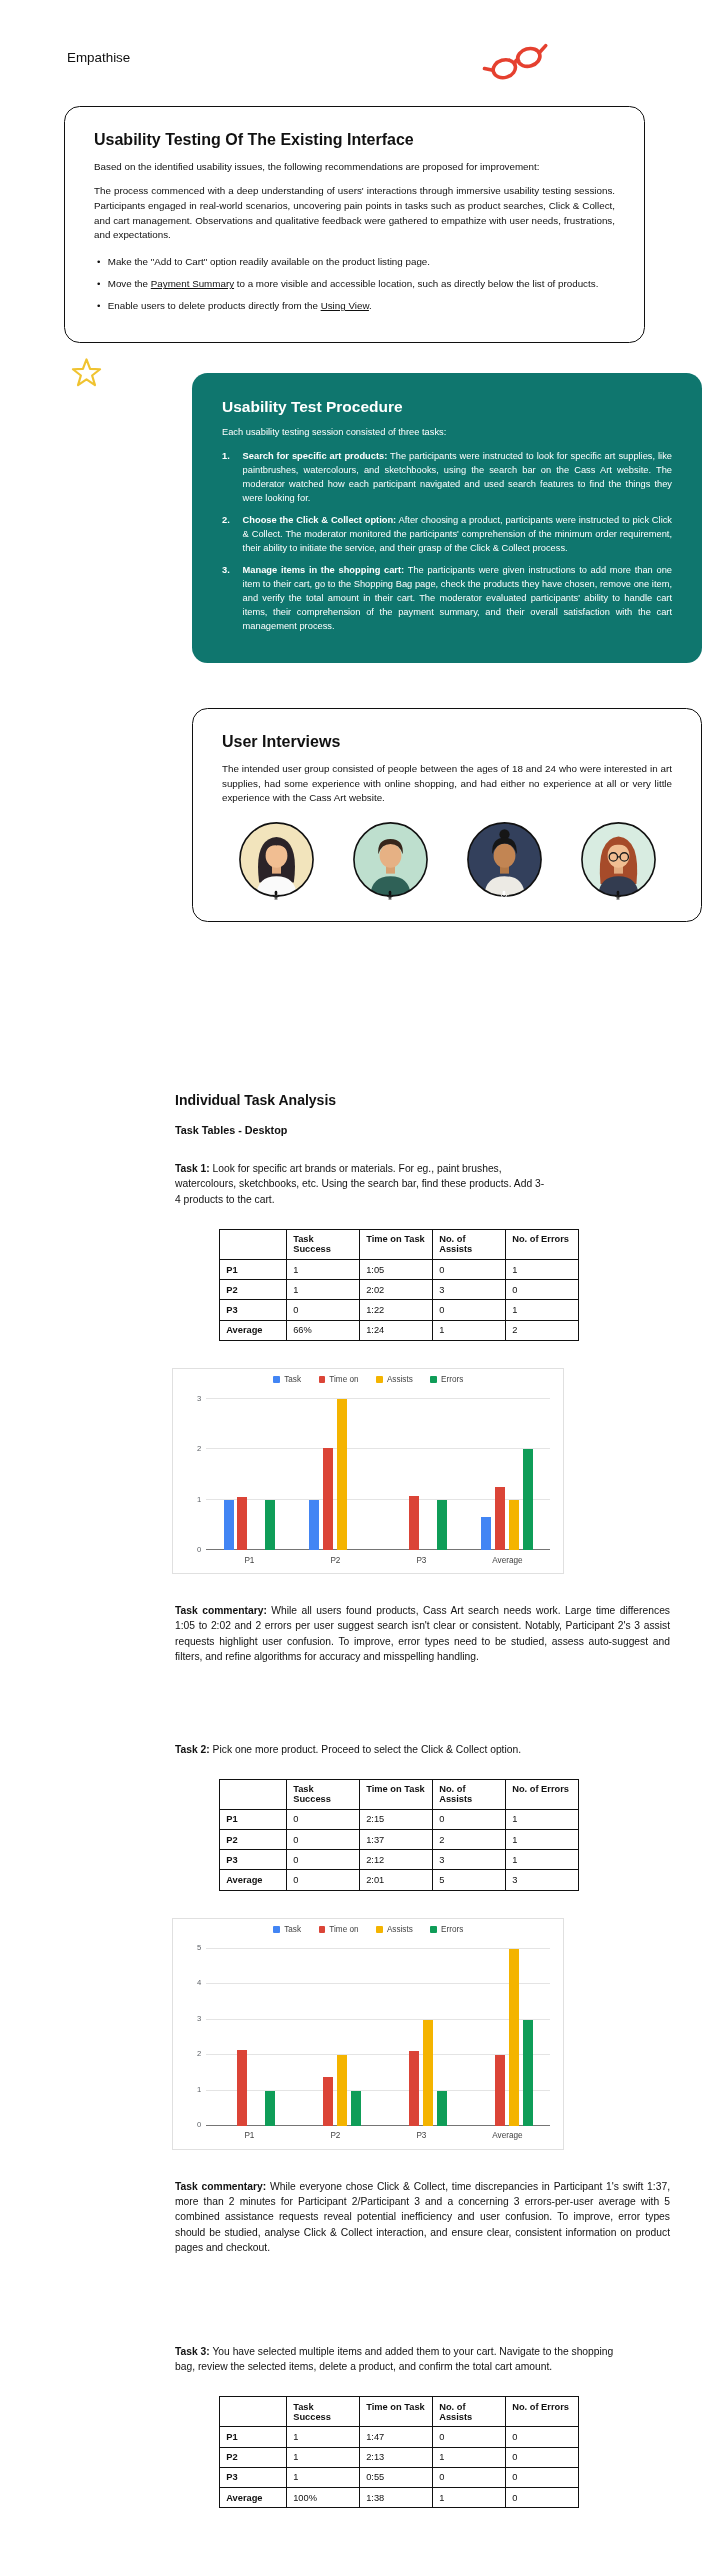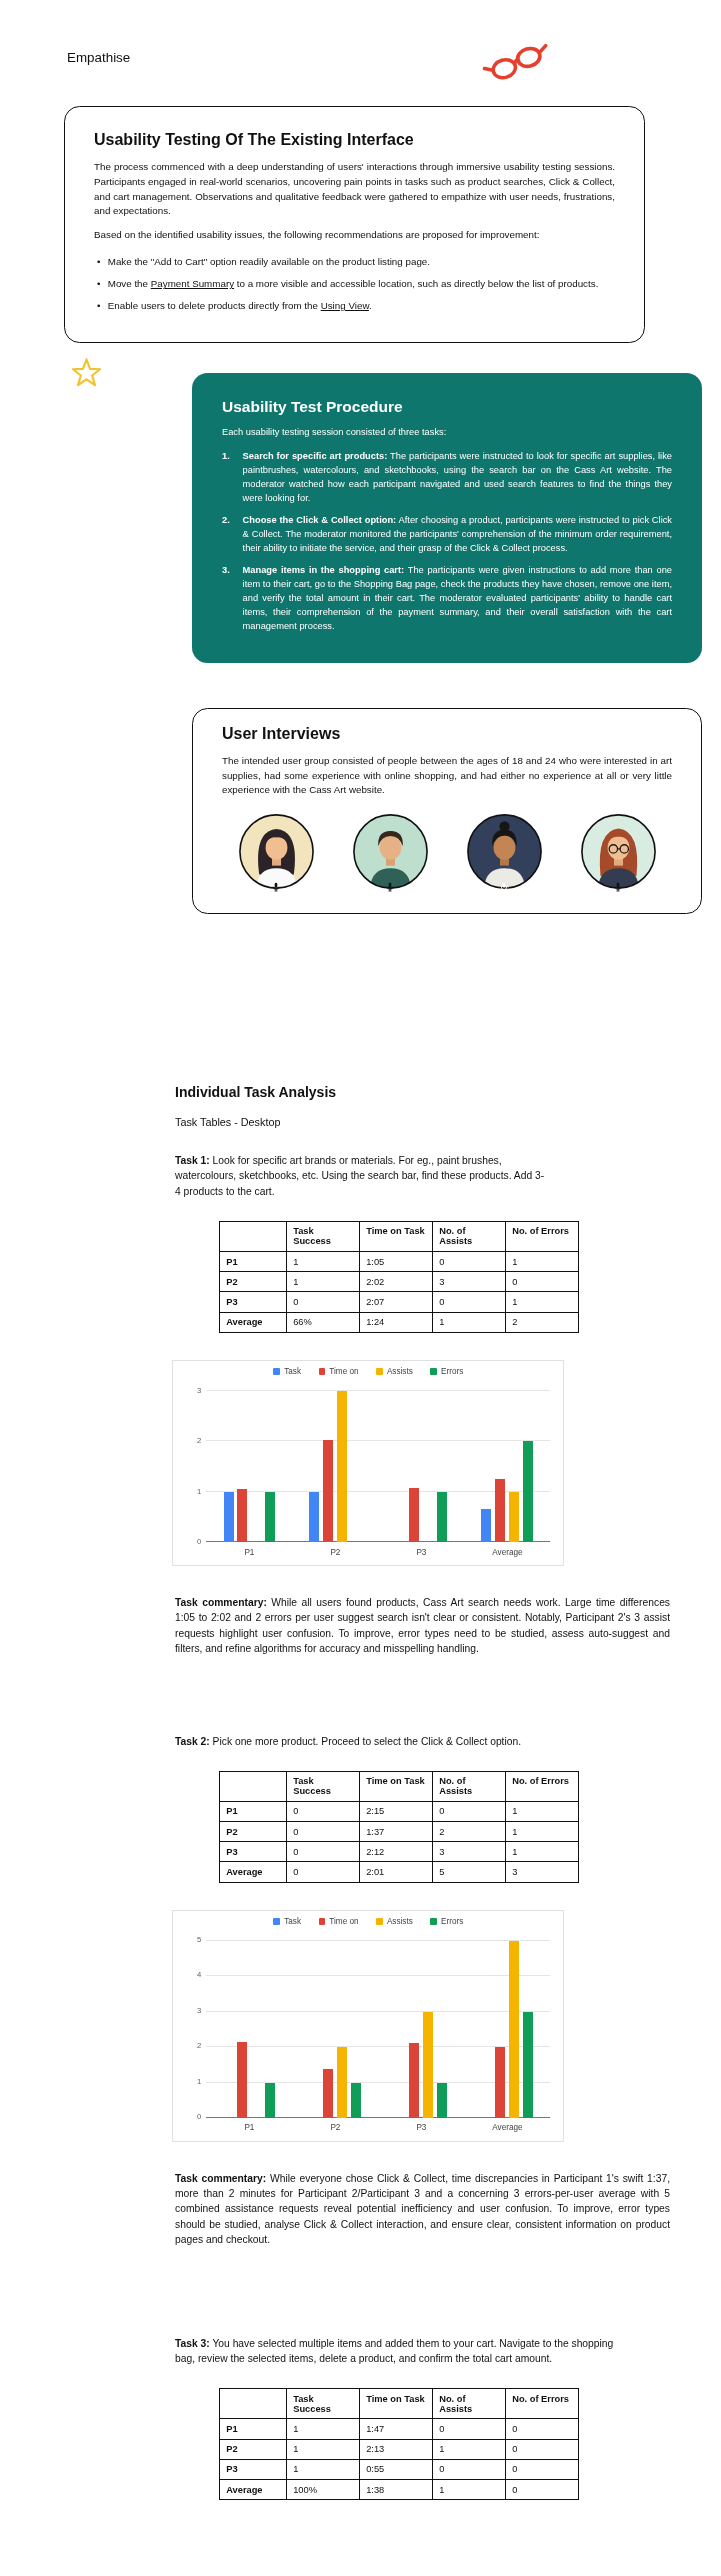--- a/index.html
+++ b/index.html
@@ -22,29 +22,29 @@
   .star{position:absolute;left:-121px;top:-15.5px;width:31px;height:31px;}
   .card-black{background:#0f766e;color:#fff;padding:25px 30px 20.6px 30px;border-radius:15.5px;}
   .card-black h2{margin:0 0 10.3px 0;font-size:15.5px;font-weight:bold;}
   .card-black .intro{margin:0 0 10.3px 0;font-size:9.3px;line-height:1.5;}
   .steps{margin:0;padding:0;list-style:none;}
   .step{display:grid;grid-template-columns:16.5px 1fr;gap:0 4.1px;margin-bottom:8.2px;font-size:9.3px;line-height:1.5;}
   .step .num{font-weight:bold;}
   .step .body{text-align:justify;}
   .step .lead{font-weight:bold;}
 
-  .card3{width:510px;margin:45px 2px 0 192px;padding:16px 29px 23px 29px;}
+  .card3{width:510px;margin:45px 2px 0 192px;padding:24px 29px 23px 29px;}
   .avatars{display:flex;justify-content:center;gap:37px;margin-top:15.5px;}
   .avatar{position:relative;width:77px;height:77px;}
   .avatar svg.face{width:77px;height:77px;display:block;}
   .avatar .mic{position:absolute;left:50%;bottom:-1.5px;transform:translateX(-50%);width:10.3px;height:10.3px;}
 
   .analysis{margin:170px 0 0 175px;width:510px;}
   .analysis h3{margin:0;font-size:14px;font-weight:bold;}
-  .subheading{margin-top:15.5px;font-size:10.8px;}
+  .subheading{margin-top:15.5px;font-size:10.8px;font-weight:bold;}
   .task-desc{margin:25px 0 0 0;font-size:10.3px;line-height:1.5;width:371px;}
   .task-desc.wide{width:443px;}
   .task-desc.gap-lg{margin-top:77px;}
   .task-desc.gap-xl{margin-top:88px;}
   .task-desc strong,.commentary strong{font-weight:bold;}
   .table-host{margin:21.6px 0 0 44px;}
   table.data-table{border-collapse:collapse;font-size:9.3px;}
   .data-table th,.data-table td{border:1px solid #111;padding:4.6px 6.2px;text-align:left;vertical-align:top;box-sizing:border-box;}
   .data-table th{font-weight:bold;}
   .data-table .rowlabel{font-weight:bold;}
@@ -75,22 +75,22 @@
       <ellipse cx="47" cy="55" rx="22" ry="17"></ellipse>
       <ellipse cx="99" cy="47" rx="22" ry="17"></ellipse>
       <path d="M69 52 Q74 42 78 48"></path>
       <path d="M25 52 L10 44"></path>
       <path d="M121 44 L137 34"></path>
     </g>
   </svg>
 
   <section class="card card-white card1">
     <h2>Usability Testing Of The Existing Interface</h2>
+    <p>Based on the identified usability issues, the following recommendations are proposed for improvement:</p>
     <p>The process commenced with a deep understanding of users' interactions through immersive usability testing sessions. Participants engaged in real-world scenarios, uncovering pain points in tasks such as product searches, Click &amp; Collect, and cart management. Observations and qualitative feedback were gathered to empathize with user needs, frustrations, and expectations.</p>
-    <p>Based on the identified usability issues, the following recommendations are proposed for improvement:</p>
     <ul class="bullets">
       <li>
         <span class="marker">•</span>
         <span class="li-text"><span>Make the "Add to Cart" option readily available on the product listing page.</span><span class="link"></span><span></span></span>
       </li>
       <li>
         <span class="marker">•</span>
         <span class="li-text"><span>Move the </span><span class="link">Payment Summary</span><span> to a more visible and accessible location, such as directly below the list of products.</span></span>
       </li>
       <li>
@@ -261,21 +261,21 @@
             <tr>
               <td class="rowlabel">P2</td>
               <td>1</td>
               <td>2:02</td>
               <td>3</td>
               <td>0</td>
             </tr>
             <tr>
               <td class="rowlabel">P3</td>
               <td>0</td>
-              <td>2:07</td>
+              <td>1:22</td>
               <td>0</td>
               <td>1</td>
             </tr>
             <tr>
               <td class="rowlabel">Average</td>
               <td>66%</td>
               <td>1:24</td>
               <td>1</td>
               <td>2</td>
             </tr>

